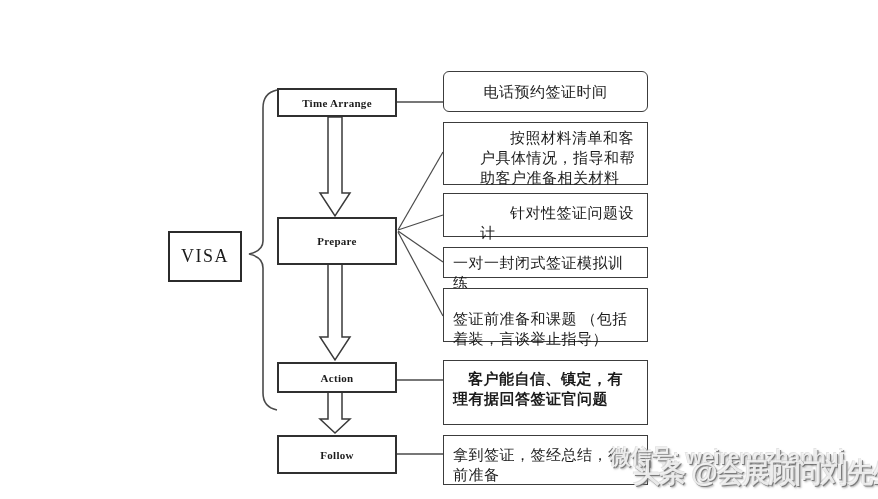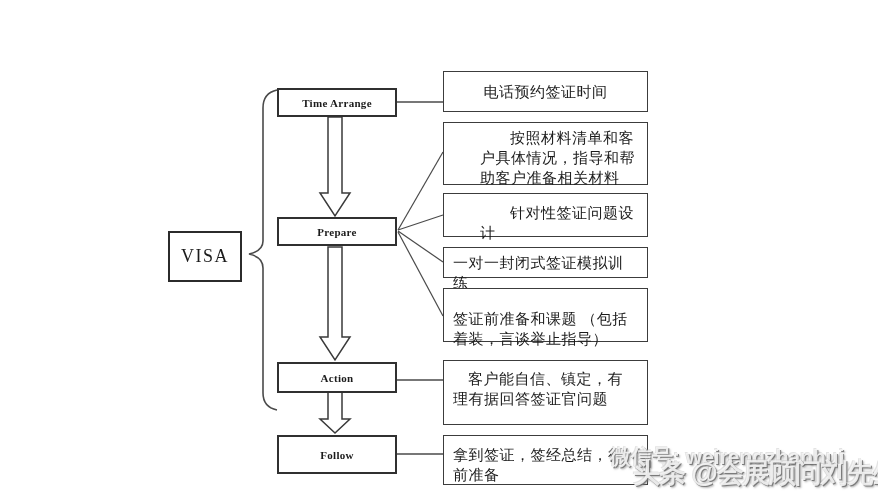--- a/index.html
+++ b/index.html
@@ -57,23 +57,24 @@
     font-size: 15px;
     line-height: 20px;
     padding: 5px 9px;
     letter-spacing: 0.5px;
   }
   .detail.center {
     display: flex;
     align-items: center;
     justify-content: center;
     padding: 0 1px;
+    border-radius: 6px;
   }
   .indent-2 { text-indent: 2em; padding-left: 36px; }
-  .indent-1 { text-indent: 1em; }
+  .indent-1 { text-indent: 1em; font-weight: bold; }
   .wm {
     position: absolute;
     font-weight: bold;
     white-space: nowrap;
     color: rgba(245, 245, 245, 0.9);
     text-shadow:
       1px 1px 0 rgba(110, 110, 110, 0.85),
       2px 2px 2px rgba(120, 120, 120, 0.55),
       -1px -1px 0 rgba(200, 200, 200, 0.5);
     font-family: "Liberation Sans", "DejaVu Sans", sans-serif;
@@ -108,21 +109,21 @@
     <path d="M397,454 L443,454" fill="none" stroke="#4a4a4a" stroke-width="1.4"></path>
 
     <path d="M328,117 L342,117 L342,193 L350,193 L335,216 L320,193 L328,193 Z" fill="#ffffff" stroke="#3a3a3a" stroke-width="1.5"></path>
     <path d="M328,247 L342,247 L342,337 L350,337 L335,360 L320,337 L328,337 Z" fill="#ffffff" stroke="#3a3a3a" stroke-width="1.5"></path>
     <path d="M328,392 L342,392 L342,419 L350,419 L335,433 L320,419 L328,419 Z" fill="#ffffff" stroke="#3a3a3a" stroke-width="1.5"></path>
   </svg>
 
   <div class="box visa">VISA</div>
 
   <div class="box flow" style="top:88px;height:29px">Time Arrange</div>
-  <div class="box flow" style="top:217px;height:29px">Prepare</div>
+  <div class="box flow" style="top:217px;height:48px">Prepare</div>
   <div class="box flow" style="top:362px;height:31px">Action</div>
   <div class="box flow" style="top:435px;height:39px">Follow</div>
 
   <div class="box detail center" style="top:71px;height:41px">电话预约签证时间</div>
   <div class="box detail indent-2" style="top:122px;height:63px">按照材料清单和客户具体情况，指导和帮助客户准备相关材料</div>
   <div class="box detail indent-2" style="top:193px;height:44px;padding-top:9px">针对性签证问题设计</div>
   <div class="box detail" style="top:247px;height:31px">一对一封闭式签证模拟训练</div>
   <div class="box detail" style="top:288px;height:54px;padding-top:20px">签证前准备和课题 （包括着装，言谈举止指导）</div>
   <div class="box detail indent-1" style="top:360px;height:65px;padding-top:8px">客户能自信、镇定，有理有据回答签证官问题</div>
   <div class="box detail" style="top:435px;height:50px;padding-top:9px">拿到签证，签经总结，行前准备</div>

